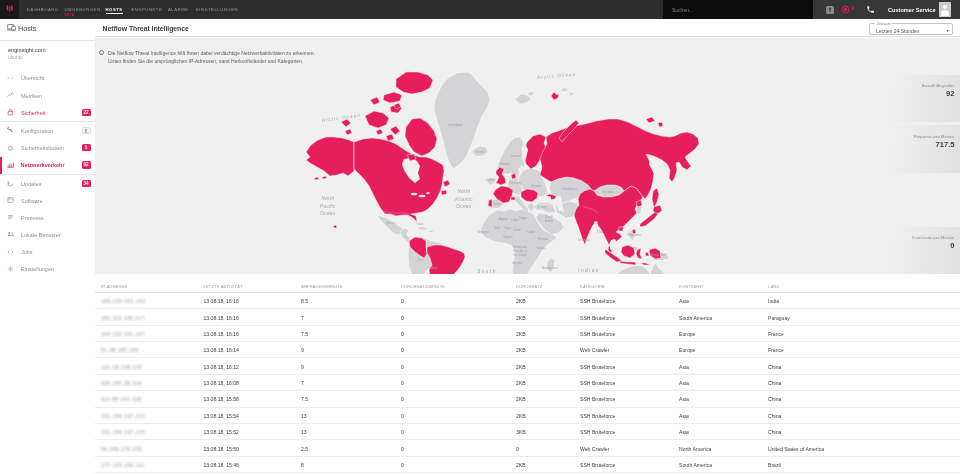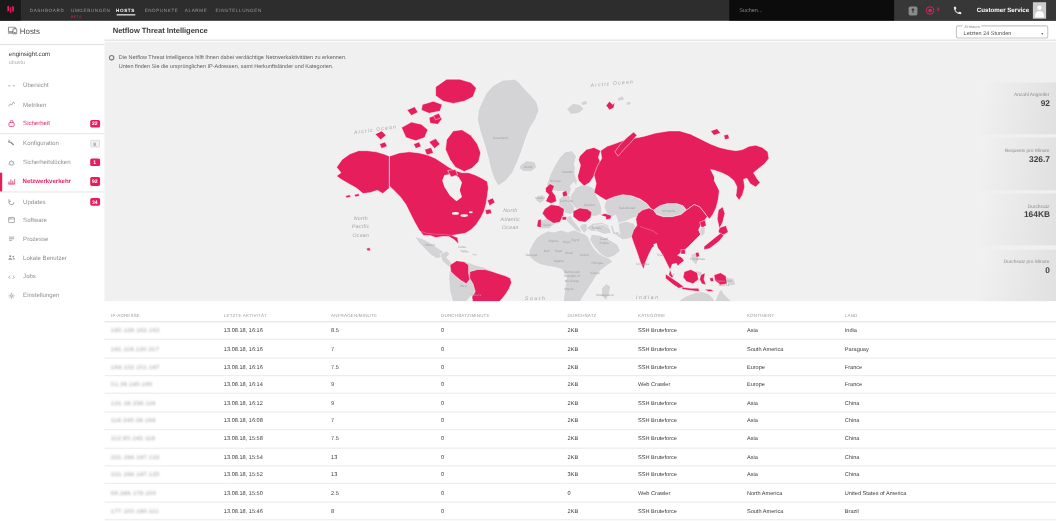--- a/index.html
+++ b/index.html
@@ -450,25 +450,21 @@
 <text x="658" y="259">Guinea</text>
 </g>
 </g>
 </svg>
     <div class="statbox" style="top:37px">
         <div class="sl">Anzahl Angreifer</div>
         <div class="sv">92</div>
       </div>
     <div class="statbox" style="top:87.8px">
         <div class="sl">Requests pro Minute</div>
-        <div class="sv">326.7</div>
-      </div>
-    <div class="statbox" style="top:138.5px">
-        <div class="sl">Durchsatz</div>
-        <div class="sv">164KB</div>
+        <div class="sv">717.5</div>
       </div>
     <div class="statbox" style="top:189.3px">
         <div class="sl">Durchsatz pro Minute</div>
         <div class="sv">0</div>
       </div>
   </div>
   <div id="tablewrap">
     <table id="tbl">
       <colgroup>
         <col style="width:108.5px">

